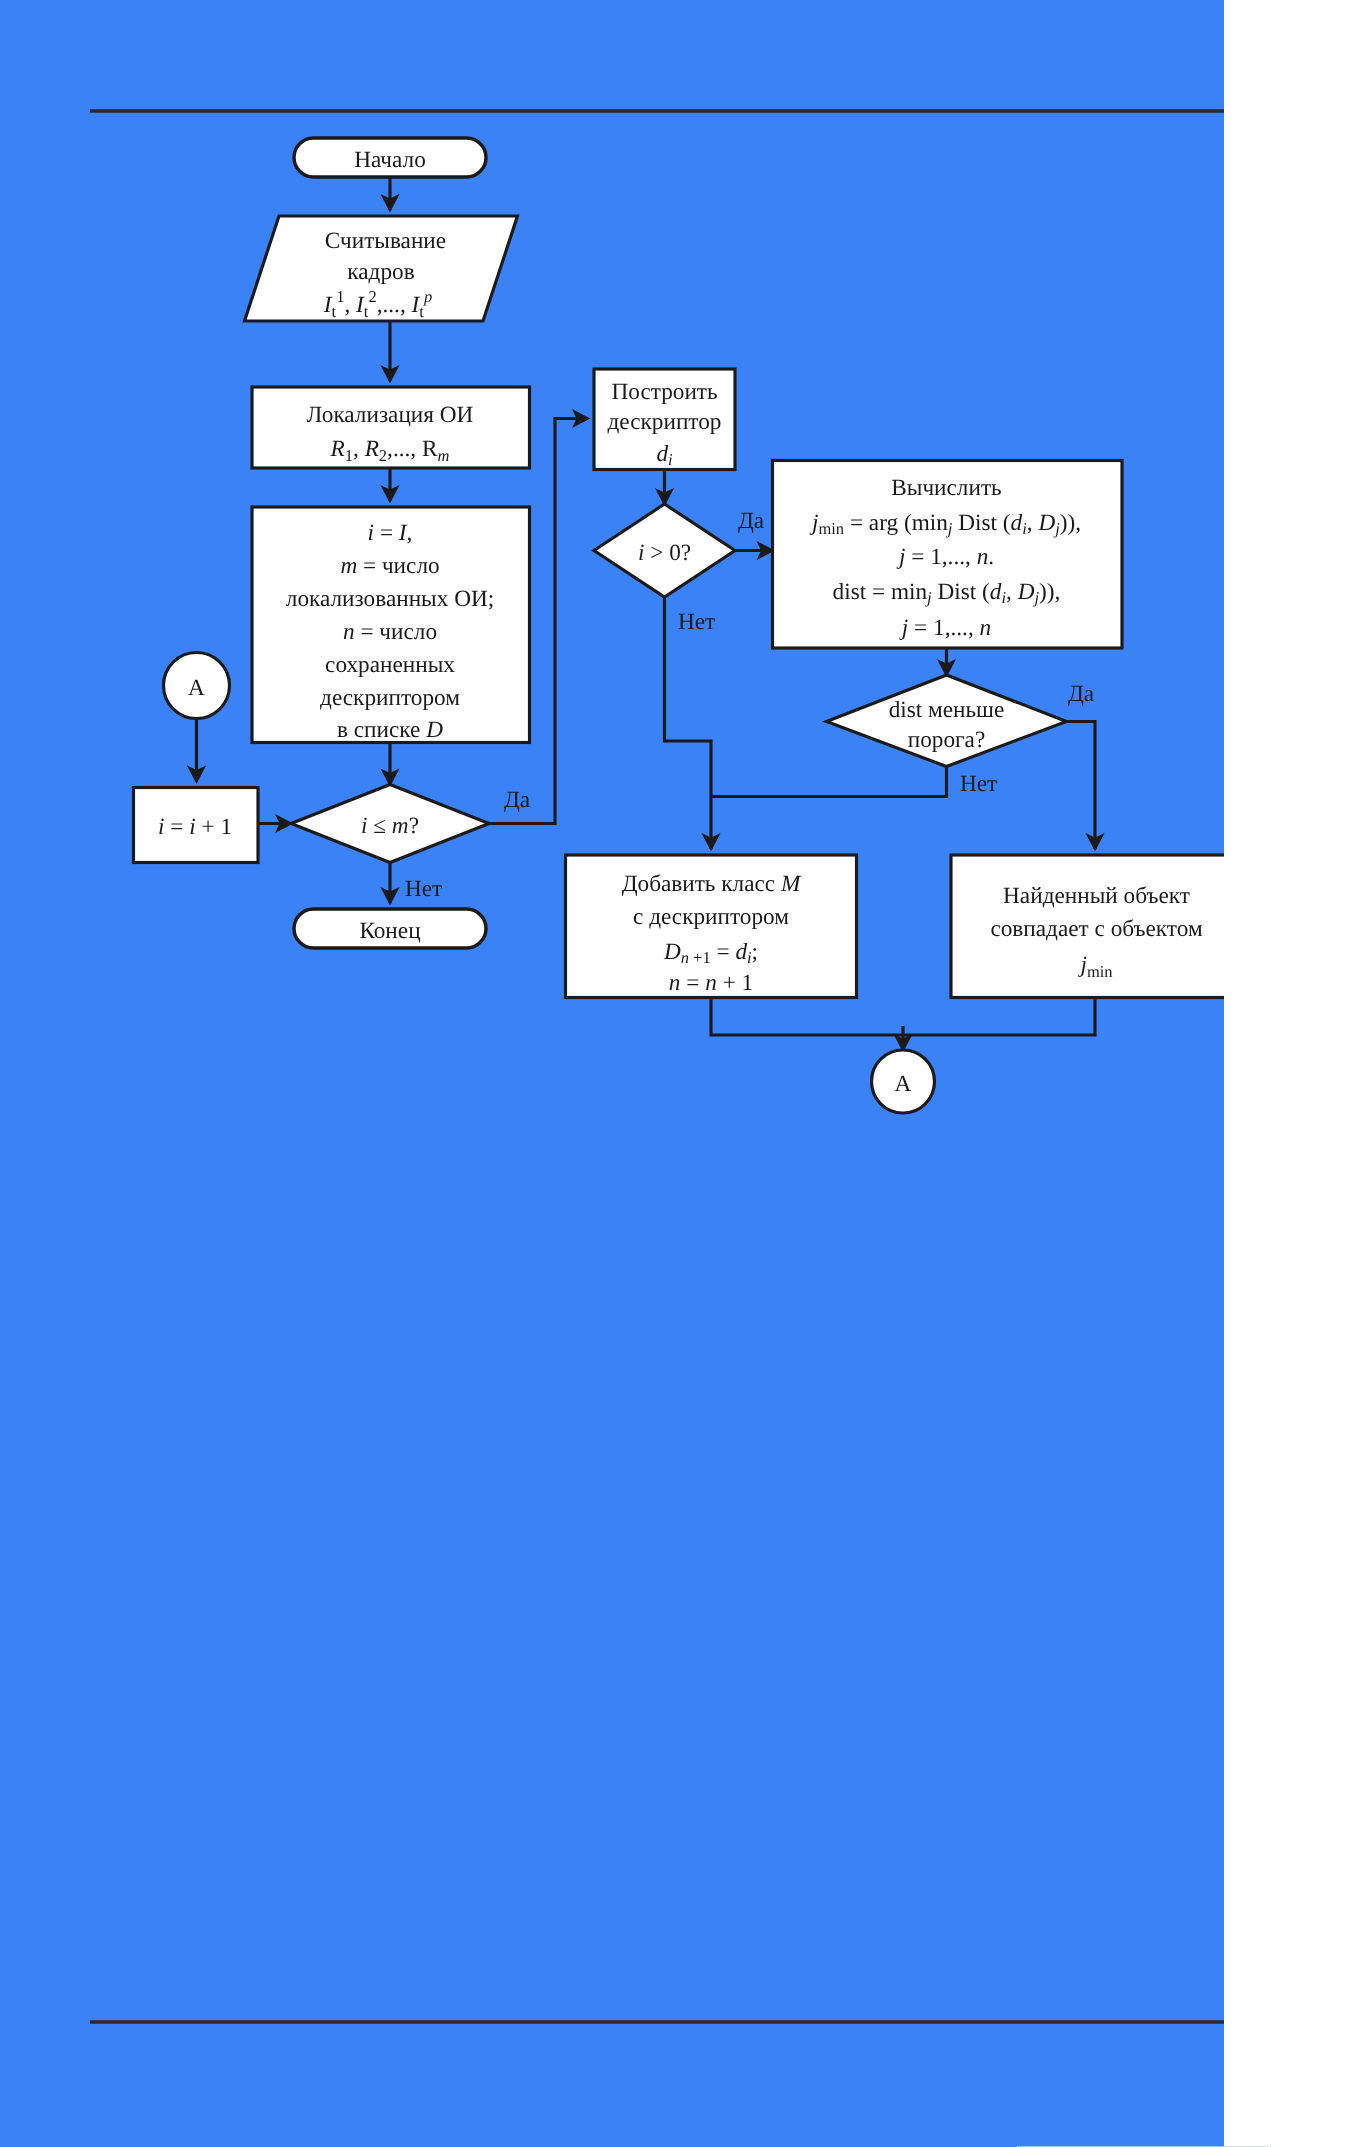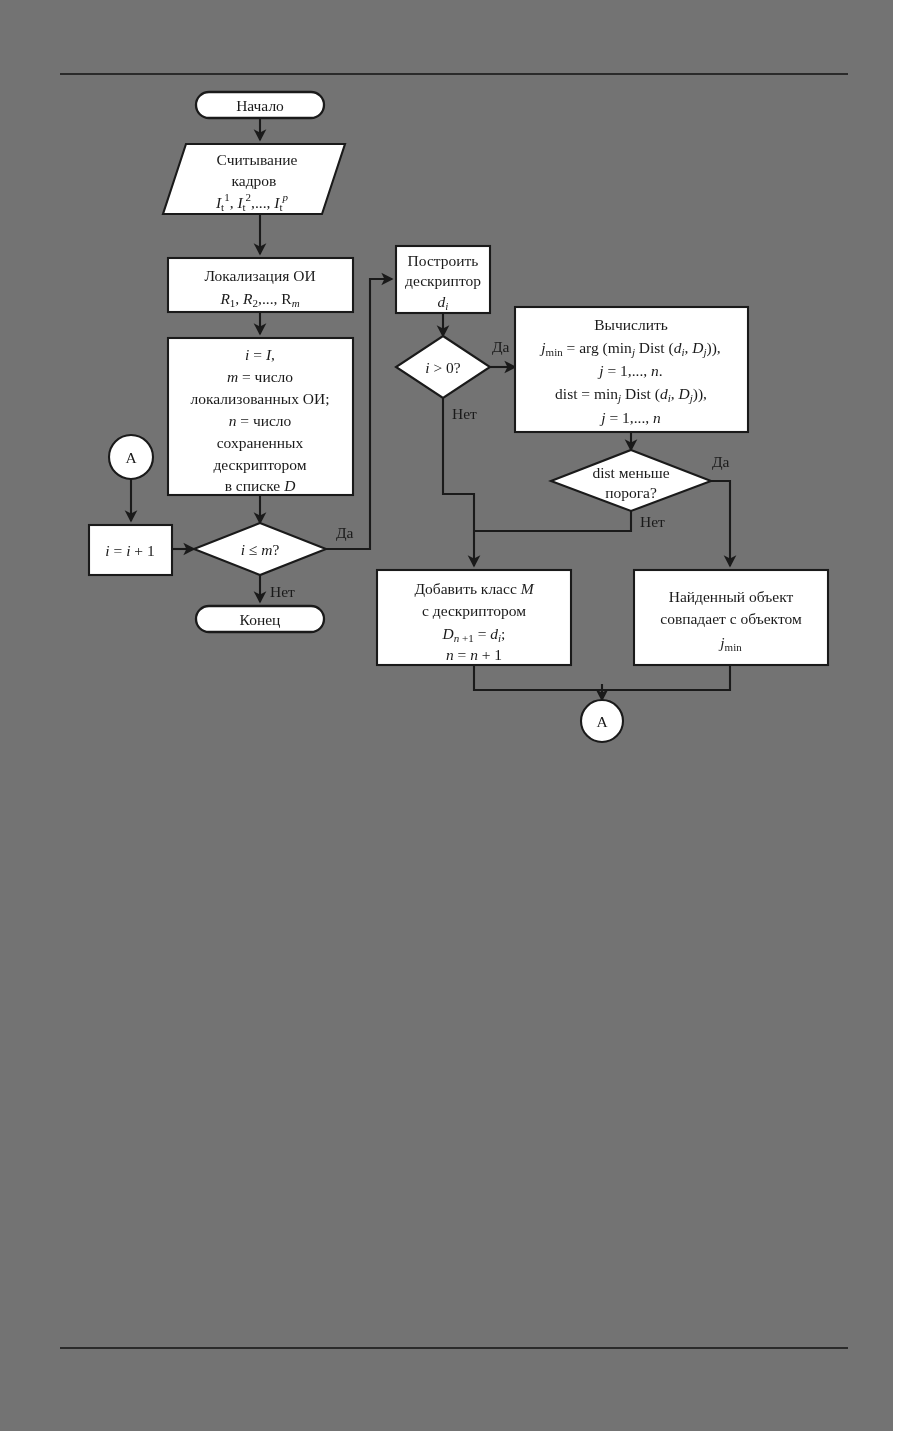--- a/index.html
+++ b/index.html
@@ -2,23 +2,23 @@
 <html><head>
 <meta charset="utf-8">
 <style>
   html, body {
     margin: 0;
     padding: 0;
     background: #ffffff;
   }
   #page {
     position: relative;
-    width: 893px;
+    width: 816px;
     height: 1431px;
-    background: #737373;
+    background: #3b82f6;
     overflow: hidden;
     font-family: "Liberation Serif", "DejaVu Serif", serif;
   }
   svg.flow {
     display: block;
     width: 904px;
     height: 1431px;
   }
   .shape {
     fill: #ffffff;

